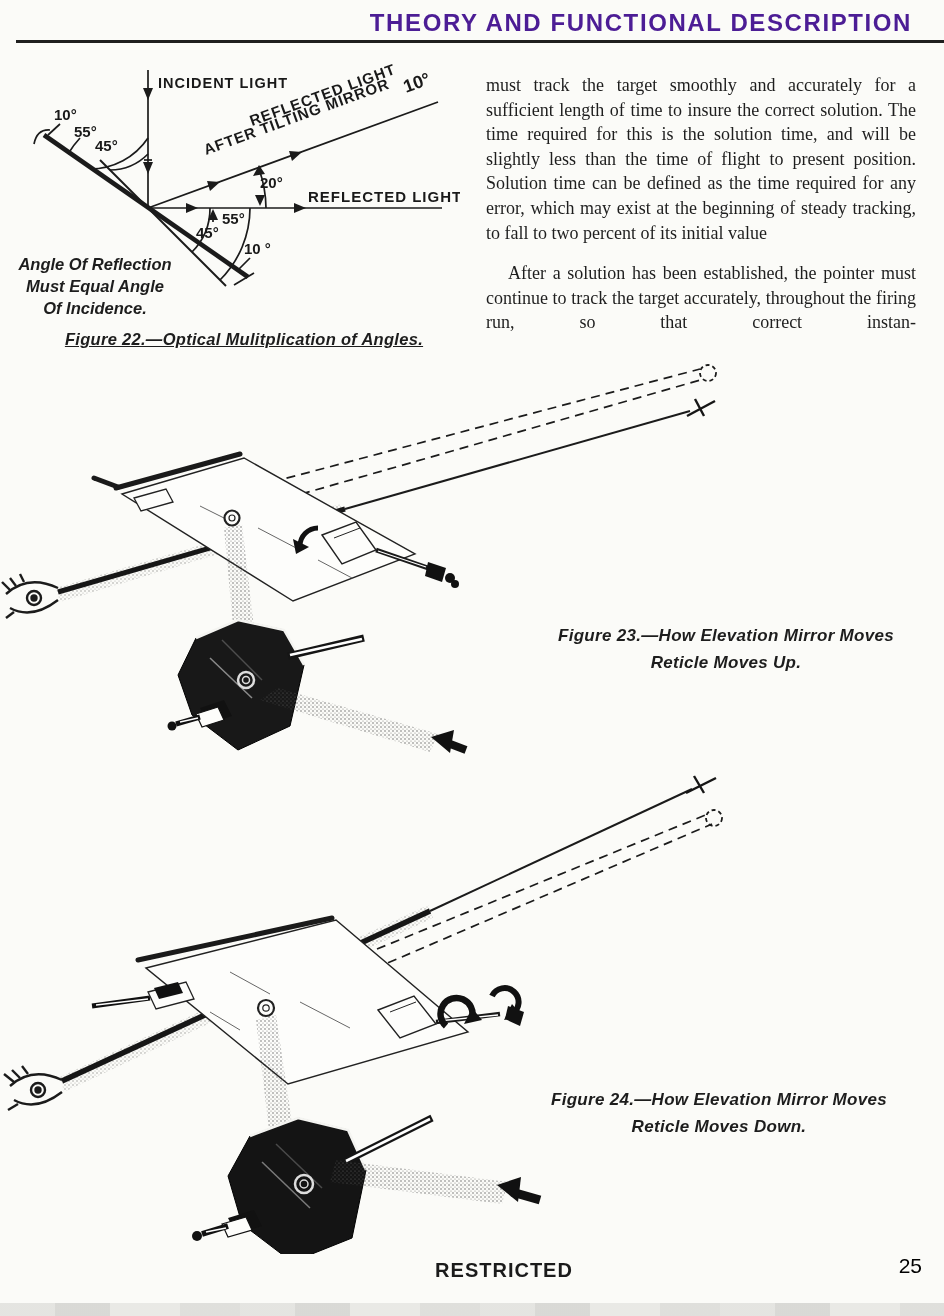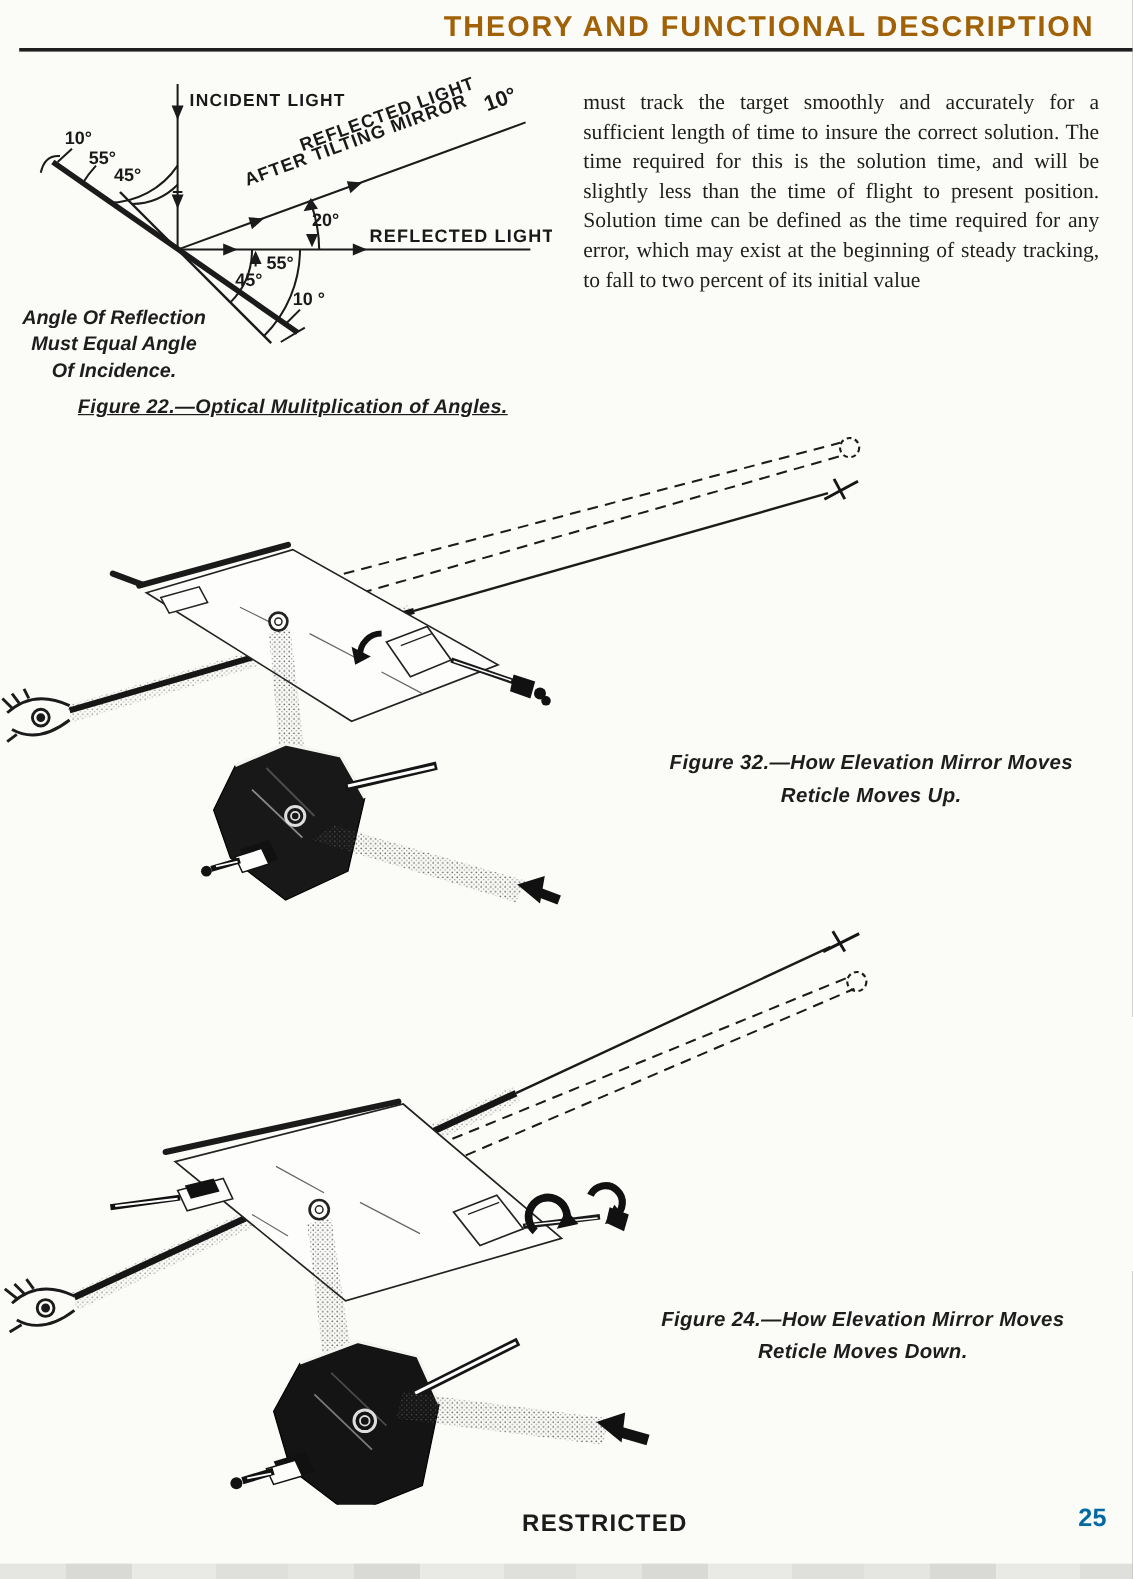--- a/index.html
+++ b/index.html
@@ -4,21 +4,21 @@
 <style>
   html,body{margin:0;padding:0;background:#888;}
   #page{
     position:relative;width:944px;height:1316px;margin:0 auto;
     background:#fbfbf8;overflow:hidden;
     font-family:"Liberation Sans",sans-serif;color:#1c1c1c;
   }
   
   .header-title{
     position:absolute;top:9px;left:0;right:32px;text-align:right;
-    font-size:24px;font-weight:bold;letter-spacing:1.6px;color:#a16207;
+    font-size:24px;font-weight:bold;letter-spacing:1.6px;color:#4c1d95;
   }
   .header-rule{position:absolute;top:40px;left:16px;right:0;height:3px;background:#1f1f1f;}
   
   .article{
     position:absolute;left:470px;top:57px;width:462px;
     font-family:"Liberation Serif","DejaVu Serif",serif;
     font-size:18px;line-height:24.6px;color:#1e1e1e;text-align:justify;
   }
   .article p{margin:16px;}
   .article p + p{margin-top:12px;text-indent:22px;text-align-last:justify;}
@@ -35,21 +35,21 @@
   #fig24-caption{left:533px;top:1086px;width:372px;}
   
   #fig23-art{position:absolute;left:0;top:358px;}
   #fig24-art{position:absolute;left:0;top:772px;}
   
   .footer-restricted{
     position:absolute;top:1259px;left:0;width:100%;text-align:center;
     font-size:20px;font-weight:bold;letter-spacing:1px;color:#1b1b1b;margin-left:32px;
   }
   .footer-page{
-    position:absolute;top:1254px;right:22px;font-size:21px;font-weight:bold;color:#0369a1;
+    position:absolute;top:1254px;right:22px;font-size:21px;font-weight:normal;color:#000000;
   }
   .scan-band{
     position:absolute;left:0;right:0;bottom:0;height:13px;opacity:.45;
     background:repeating-linear-gradient(90deg,
       #c9c9c5 0 55px,#b0b0ac 55px 110px,#d3d3cf 110px 180px,#bdbdb9 180px 240px);
   }
   svg{display:block;}
 </style>
 </head>
 <body>
@@ -117,20 +117,21 @@
     <text class="lbl" x="234" y="202" font-size="15">10 °</text>
 
     <text class="note" x="85" y="218" font-size="16.5" text-anchor="middle">Angle Of Reflection</text>
     <text class="note" x="85" y="240" font-size="16.5" text-anchor="middle">Must Equal Angle</text>
     <text class="note" x="85" y="262" font-size="16.5" text-anchor="middle">Of Incidence.</text>
   </svg>
   <div class="caption" id="fig22-caption">Figure 22.—Optical Mulitplication of Angles.</div>
 
   <div class="article">
     <p>must track the target smoothly and accurately for a sufficient length of time to insure the correct solution.  The time required for this is the solution time, and will be slightly less than the time of flight to present position.  Solution time can be defined as the time required for any error, which may exist at the beginning of steady tracking, to fall to two percent of its initial value</p>
+    <p>After a solution has been established, the pointer must continue to track the target accurately, throughout the firing run, so that correct instan-</p>
   </div>
 
   <svg id="fig23-art" viewBox="0 0 944 415" width="944" height="415">
     <defs>
       <pattern id="stip23" width="4" height="4" patternUnits="userSpaceOnUse">
         <circle cx="1" cy="1" r="0.7" fill="#3a3a3a"></circle>
           <circle cx="3" cy="3" r="0.6" fill="#6e6e6e"></circle>
       </pattern>
     </defs>
 
@@ -197,21 +198,21 @@
       <circle cx="172" cy="368" r="4.5" fill="#111"></circle>
     </g>
 
     <polygon points="260,342 278,330 438,376 430,394" fill="url(#stip23)" opacity=".85"></polygon>
     <g>
       <line x1="466" y1="392" x2="445" y2="384" stroke="#111" stroke-width="8"></line>
       <polygon points="431,379 454,372 450,395" fill="#111"></polygon>
     </g>
   </svg>
   <div class="caption" id="fig23-caption">
-    <div>Figure 32.—How Elevation Mirror Moves</div>
+    <div>Figure 23.—How Elevation Mirror Moves</div>
     <div>Reticle Moves Up.</div>
   </div>
 
   <svg id="fig24-art" viewBox="0 0 944 482" width="944" height="482">
     <defs>
       <pattern id="stip24" width="4" height="4" patternUnits="userSpaceOnUse">
         <circle cx="1" cy="1" r="0.7" fill="#3a3a3a"></circle>
           <circle cx="3" cy="3" r="0.6" fill="#6e6e6e"></circle>
       </pattern>
     </defs>

